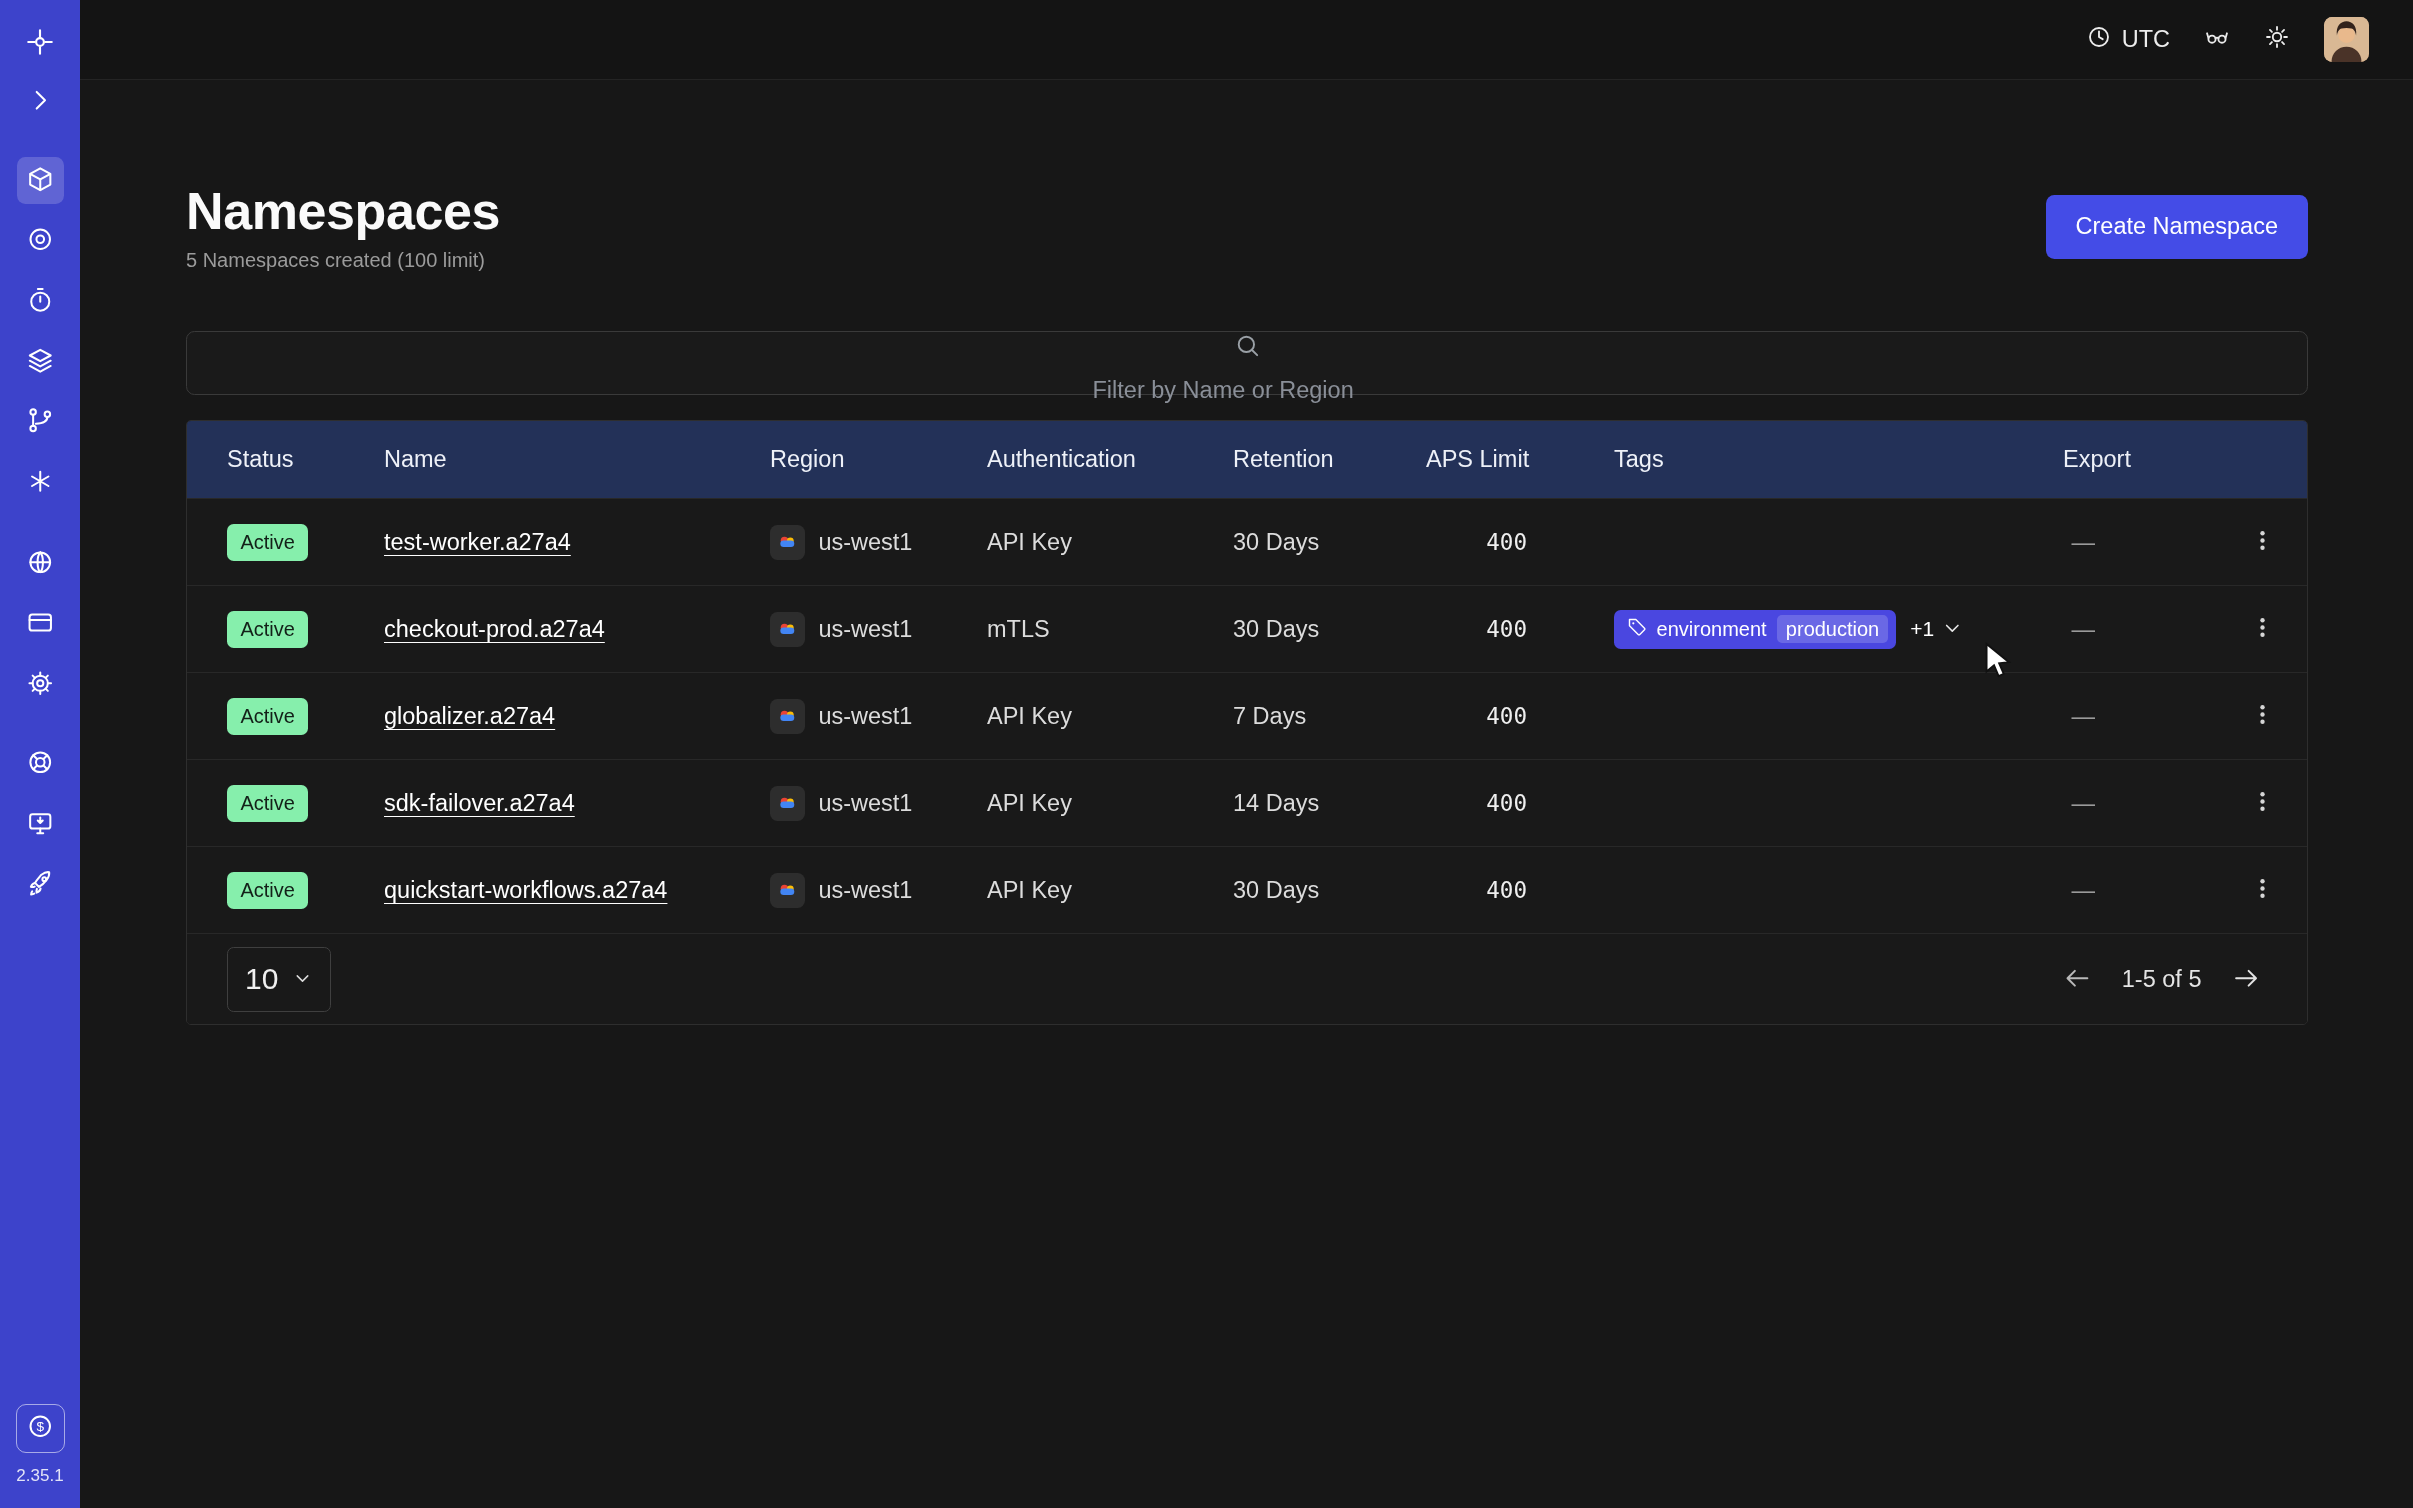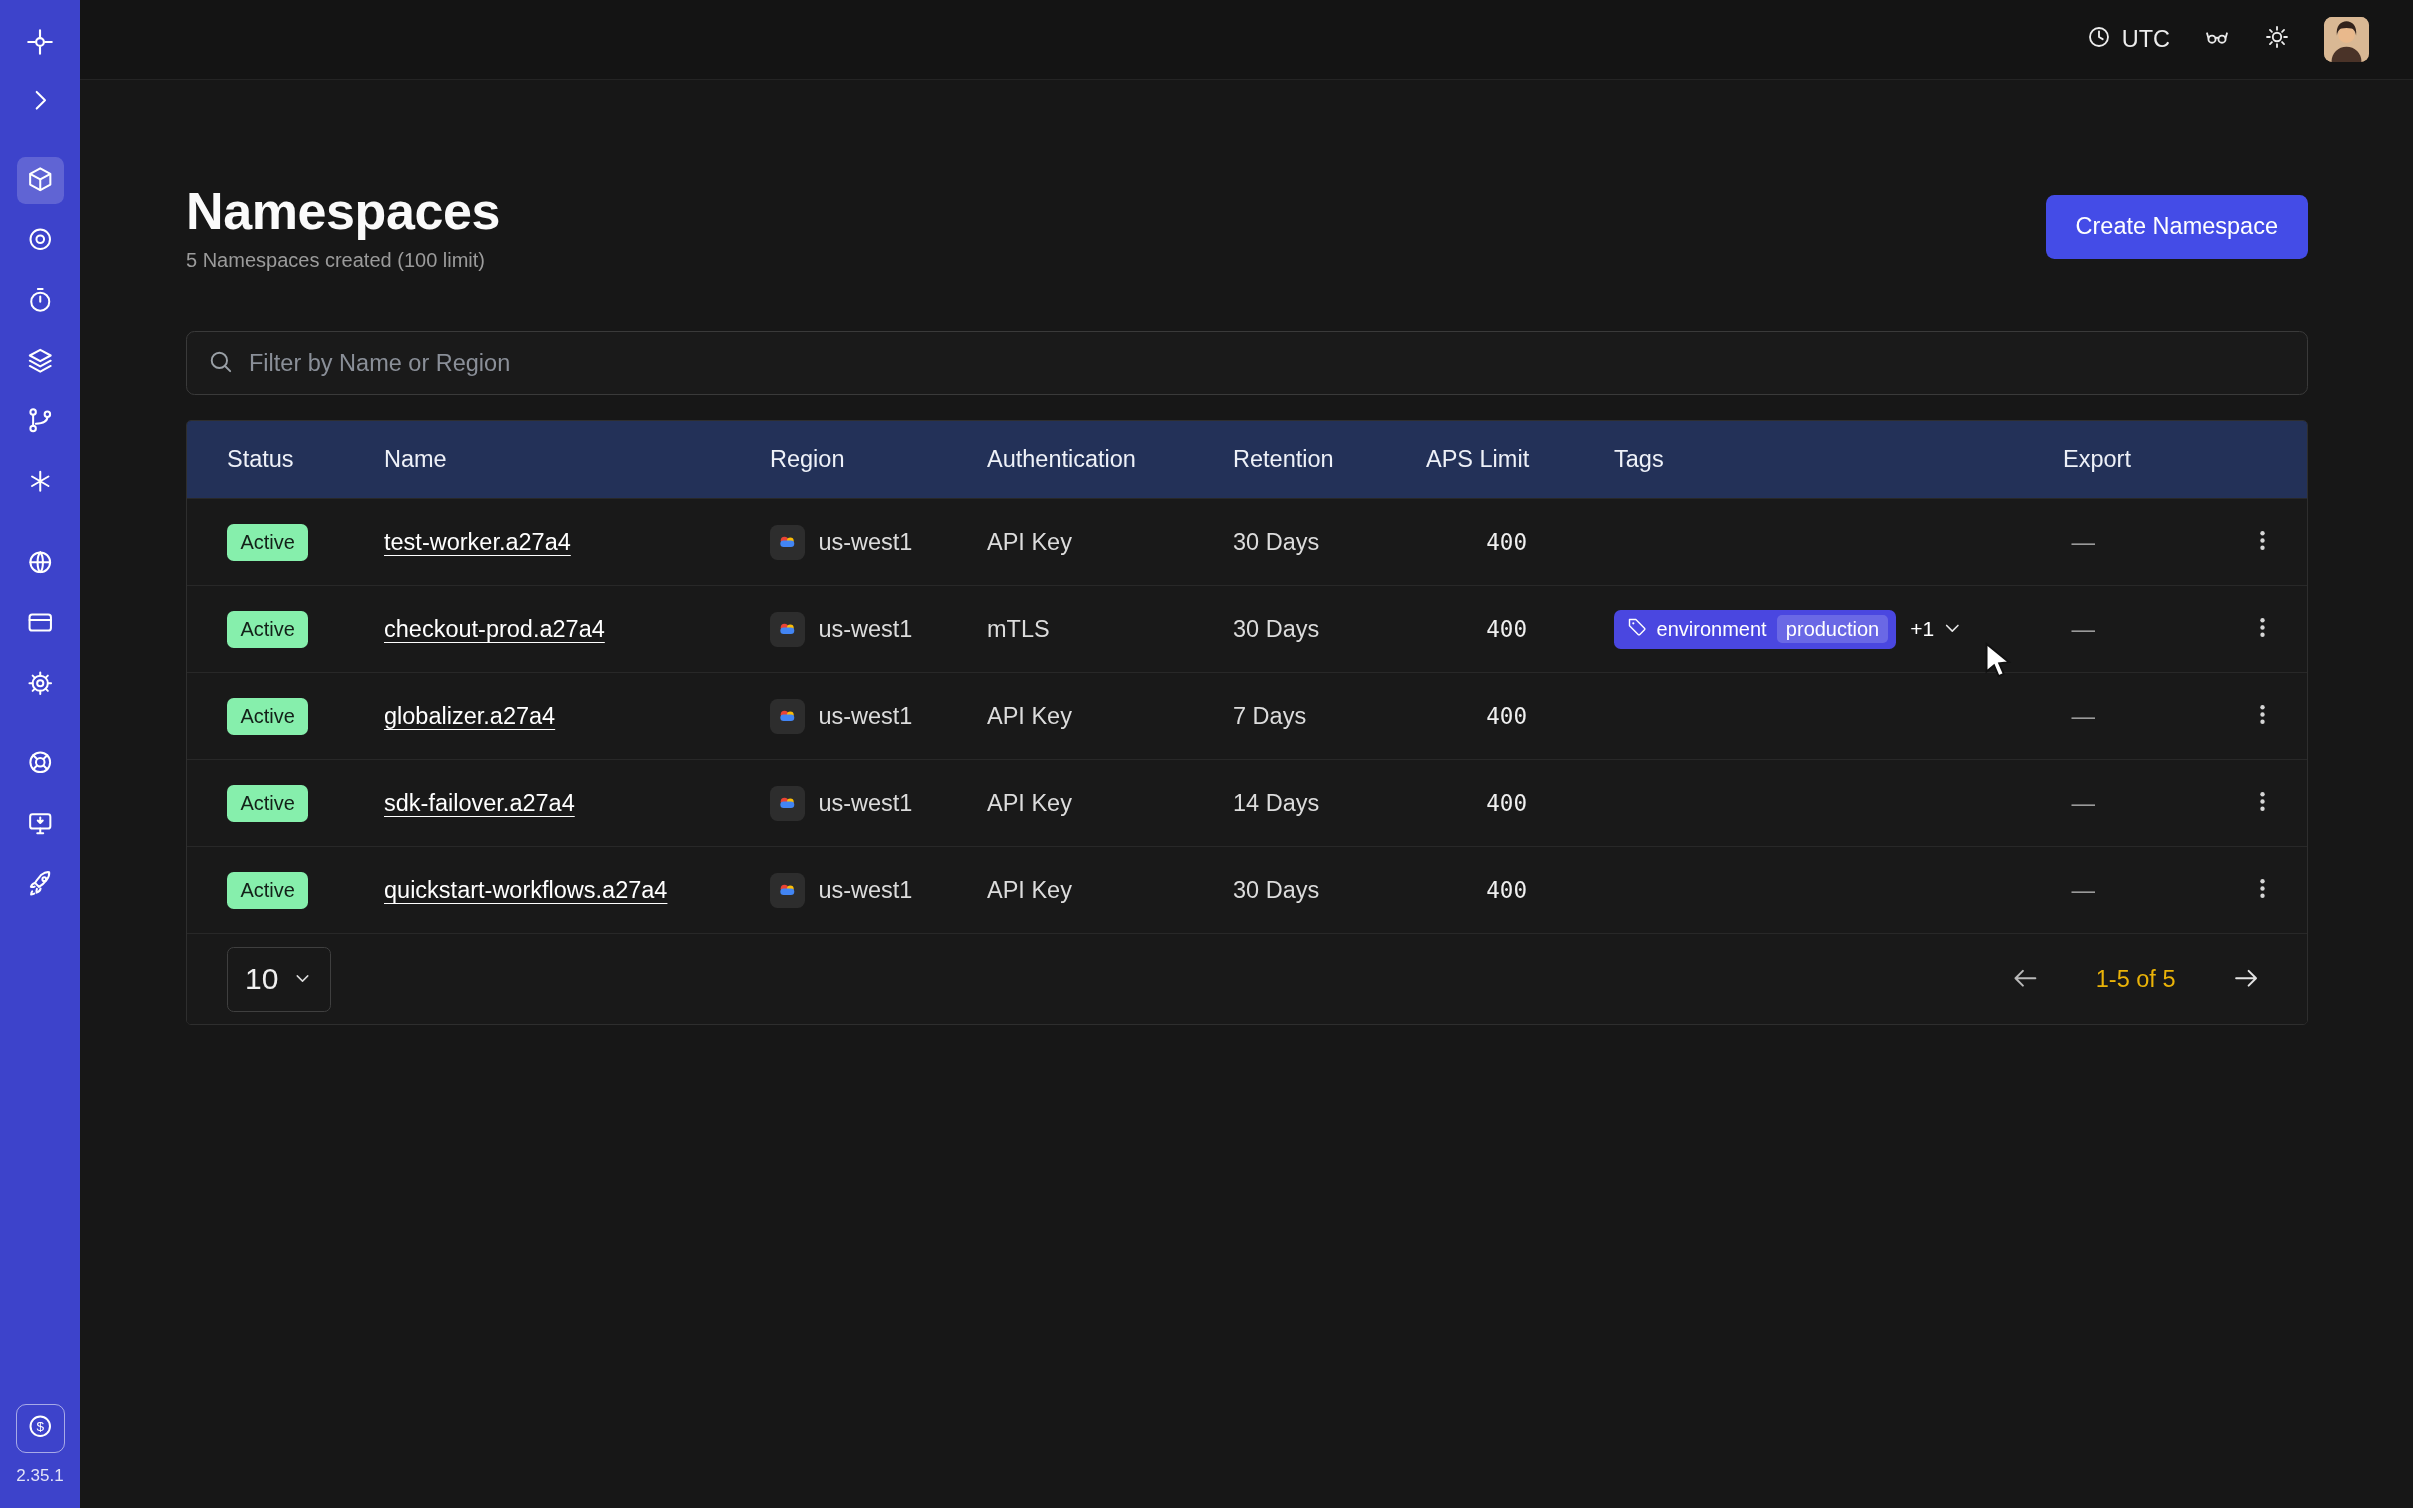--- a/index.html
+++ b/index.html
@@ -65,21 +65,21 @@
   .page-head { margin-top:101px; display:flex; align-items:center; justify-content:space-between; }
   h1 { font-size:52px; font-weight:600; color:#fafafa; letter-spacing:-0.4px; }
   .subtitle { margin-top:8.4px; font-size:20px; color:#9b9b9b; }
   .primary-btn {
     height:64px; padding:16px 30px; border:none; border-radius:8.4px;
     background:#444CE7; color:#fff; font-size:23.5px; font-weight:500; font-family:inherit; cursor:pointer;
   }
 
   .search {
     margin-top:59px; height:64px; border:0.8px solid #3a3a3a; border-radius:8.4px;
-    background:#1a1a1a; display:flex; align-items:center; gap:15px; padding:0 20px;
+    background:#1a1a1a; display:flex; align-items:center; gap:15px; padding:0 4px;flex-direction:column;
   }
   .search svg { width:27px; height:27px; color:#9aa0a6; flex:0 0 auto; }
   .search input {
     flex:1; background:transparent; border:none; outline:none;
     font-size:23.5px; color:#e8e8e8; font-family:inherit;
   }
   .search input::placeholder { color:#8a8f98; }
 
   
   .table {
@@ -131,21 +131,21 @@
   .tfoot {
     height:91px; border-top:0.8px solid #282828; display:flex; align-items:center;
     justify-content:space-between; padding:0 47px 0 40px; background:#191919;
   }
   .page-size {
     height:65px; padding:0 17px; border:0.8px solid #3f3f3f; border-radius:6.7px;
     background:transparent; color:#f0f0f0; font-size:30px; font-family:inherit;
     display:flex; align-items:center; gap:13.4px; cursor:pointer;
   }
   .page-size svg { width:21px; height:21px; color:#dcdcdc; }
-  .pag-right { display:flex; align-items:center; gap:56px; font-size:23.5px; color:#eab308; }
+  .pag-right { display:flex; align-items:center; gap:30px; font-size:23.5px; color:#e5e5e5; }
   .pag-arrow { background:none; border:none; color:#e3e3e3; display:grid; place-items:center; cursor:pointer; }
   .pag-arrow svg { width:28.5px; height:28.5px; }
   .pag-arrow.prev { color:#b9b9b9; }
 
   .cursor { position:absolute; left:1984px; top:642px; z-index:50; pointer-events:none; }
 </style>
 </head>
 <body>
 
 <div class="app">

